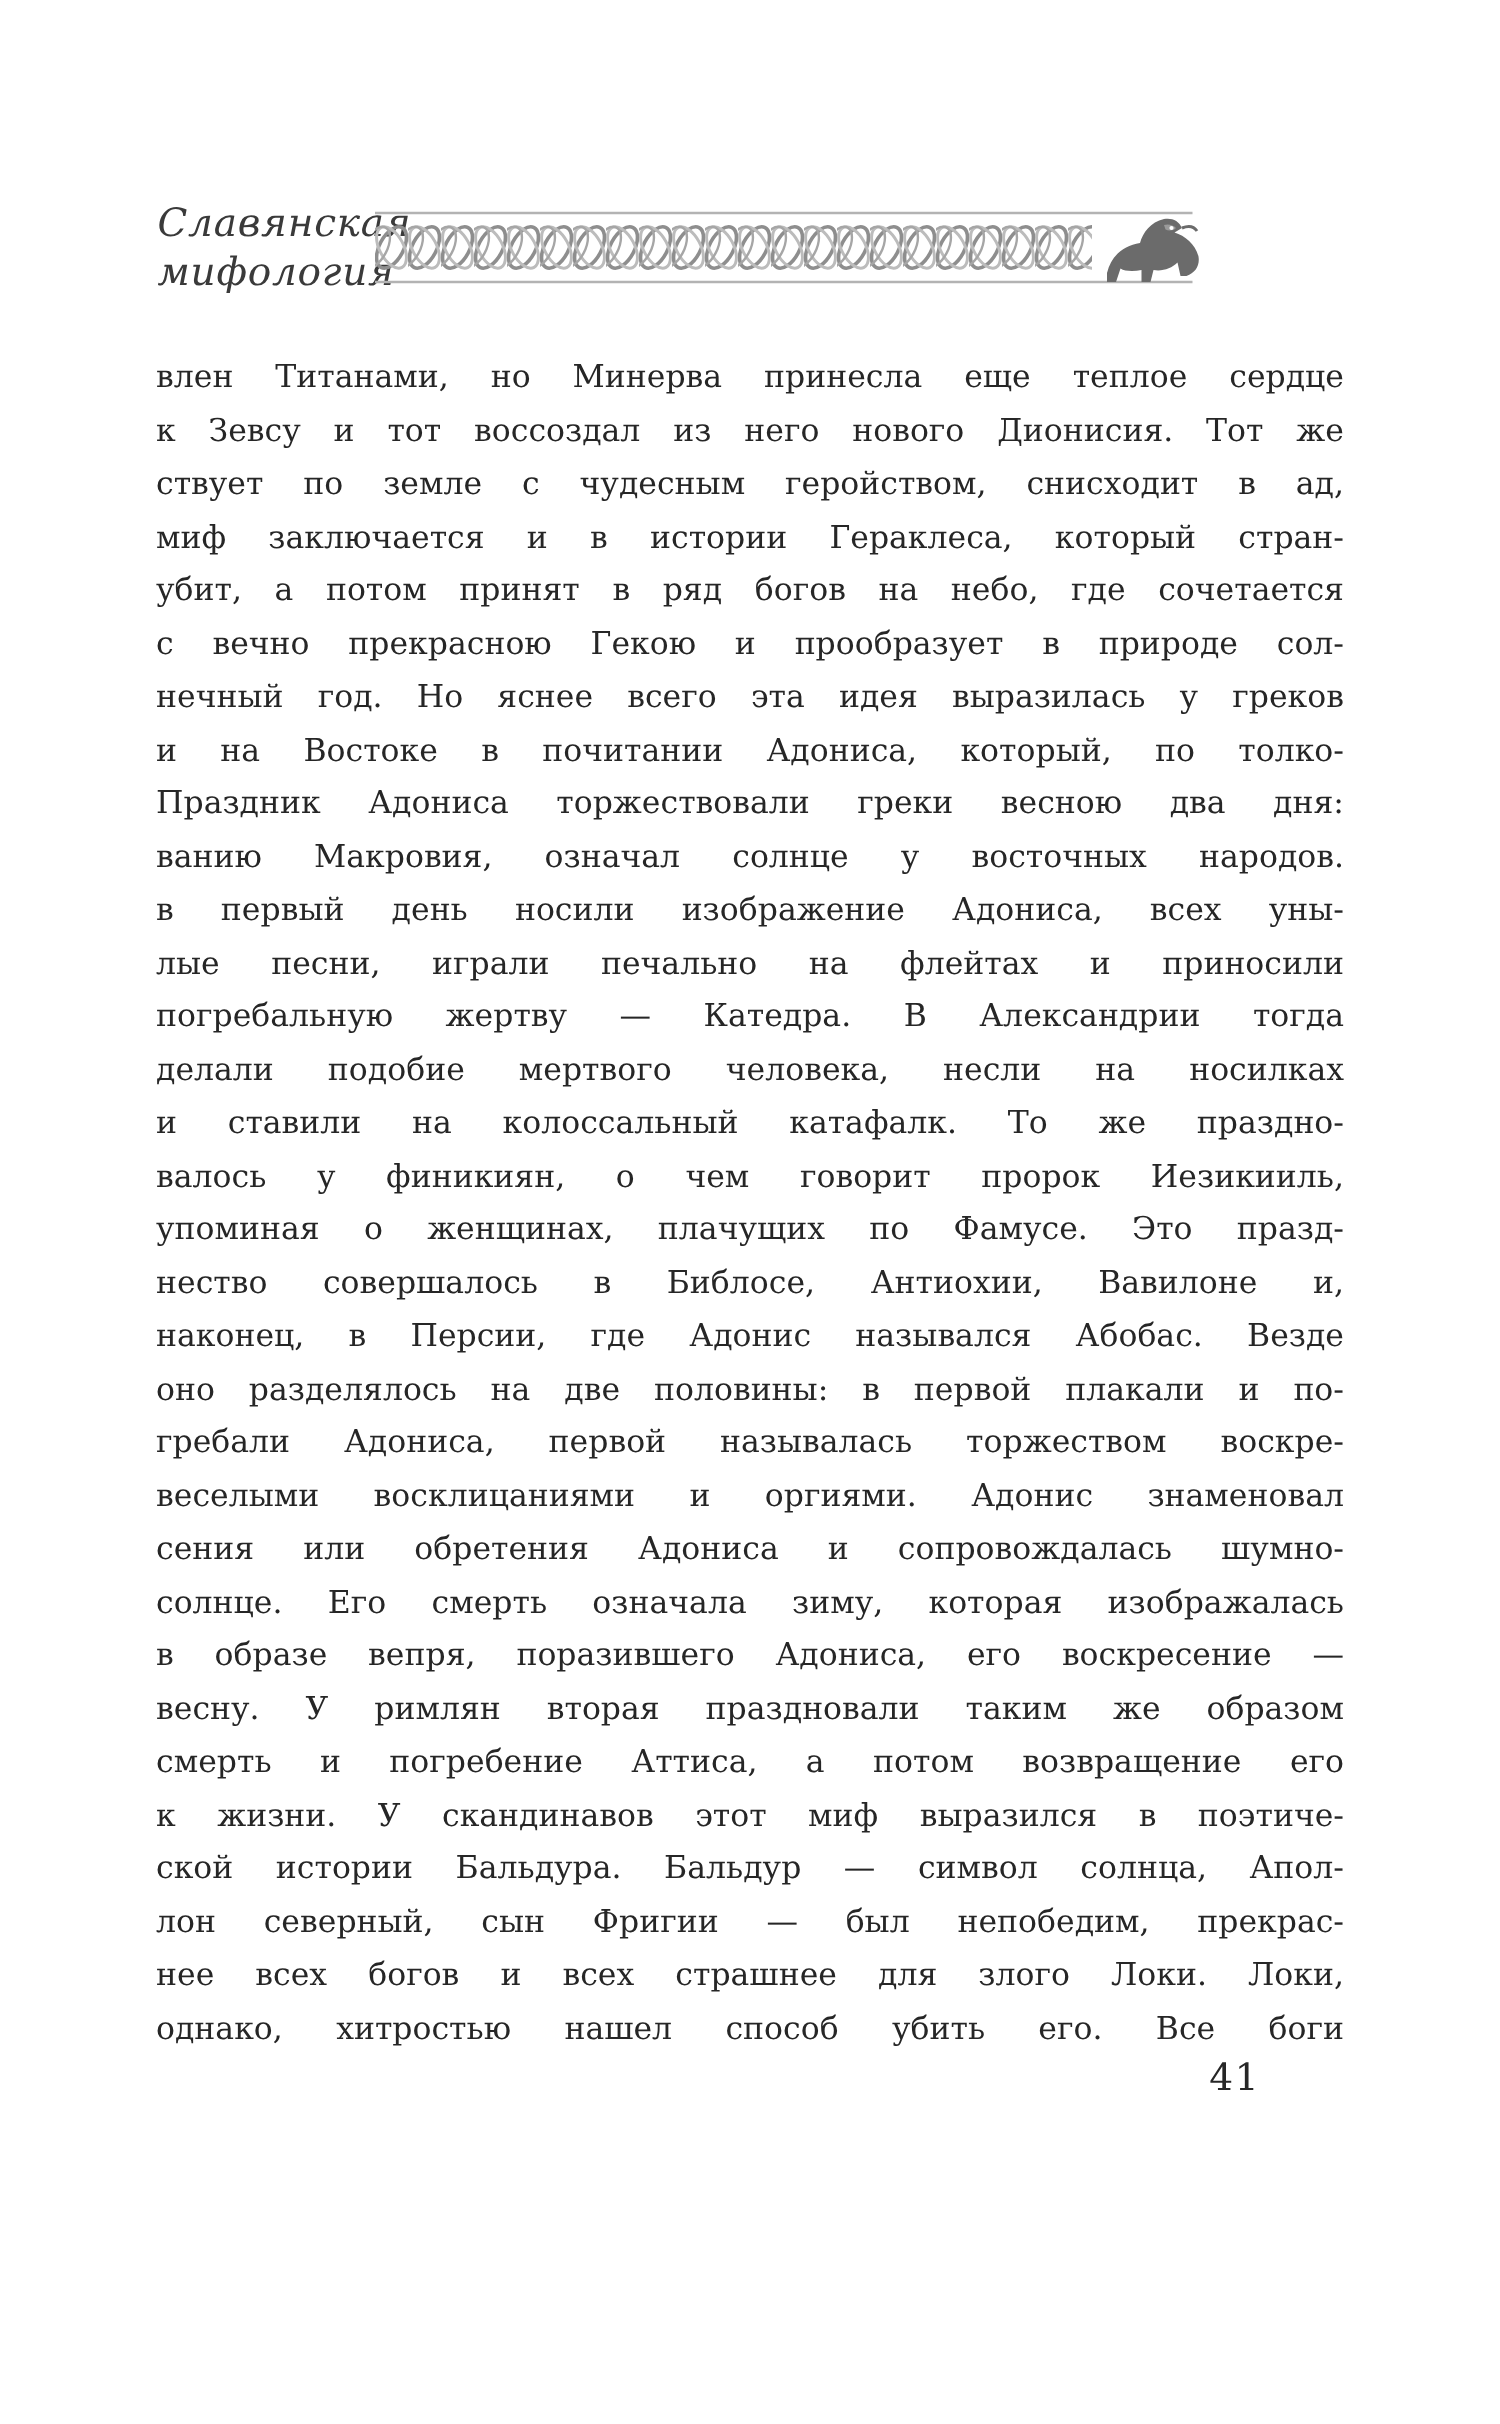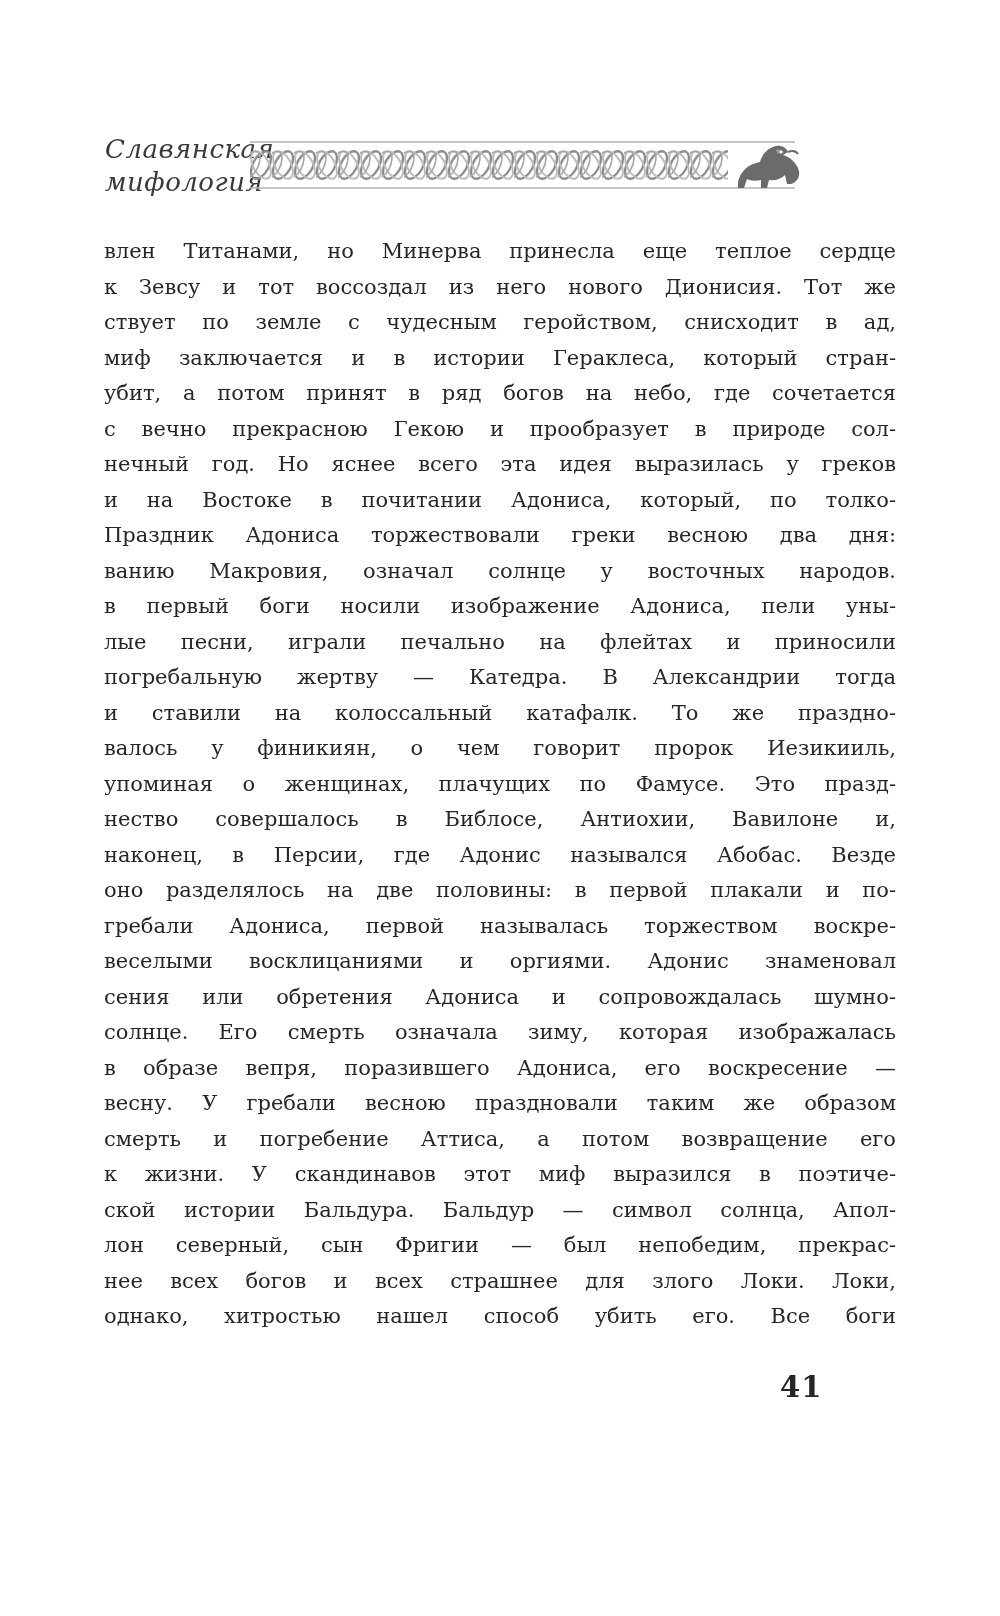--- a/index.html
+++ b/index.html
@@ -30,22 +30,22 @@
     font-size:21px;color:var(--text-color);
   }
   .line{
     height:35.5px;line-height:35.5px;overflow:hidden;
     text-align:justify;text-align-last:justify;
     white-space:normal;
   }
   .line::after{content:"";display:inline-block;width:100%;height:0;}
   .page-number{
     position:absolute;left:780px;top:1370px;width:60px;
-    font-size:29px;font-weight:bold;color:var(--text-color);
-    text-align:left;letter-spacing:1px;
+    font-size:25px;font-weight:normal;color:var(--text-color);
+    text-align:right;letter-spacing:1px;
   }
 </style>
 </head>
 <body>
 
 <div class="page">
 
   <div class="running-head">
     <div>Славянская</div>
     <div>мифология</div>
@@ -79,35 +79,36 @@
       <div class="line">влен Титанами, но Минерва принесла еще теплое сердце</div>
       <div class="line">к Зевсу и тот воссоздал из него нового Дионисия. Тот же</div>
       <div class="line">ствует по земле с чудесным геройством, снисходит в ад,</div>
       <div class="line">миф заключается и в истории Гераклеса, который стран-</div>
       <div class="line">убит, а потом принят в ряд богов на небо, где сочетается</div>
       <div class="line">с вечно прекрасною Гекою и прообразует в природе сол-</div>
       <div class="line">нечный год. Но яснее всего эта идея выразилась у греков</div>
       <div class="line">и на Востоке в почитании Адониса, который, по толко-</div>
       <div class="line">Праздник Адониса торжествовали греки весною два дня:</div>
       <div class="line">ванию Макровия, означал солнце у восточных народов.</div>
-      <div class="line">в первый боги носили изображение Адониса, пели уны-</div>
+      <div class="line">в первый день носили изображение Адониса, всех уны-</div>
       <div class="line">лые песни, играли печально на флейтах и приносили</div>
       <div class="line">погребальную жертву — Катедра. В Александрии тогда</div>
+      <div class="line">делали подобие мертвого человека, несли на носилках</div>
       <div class="line">и ставили на колоссальный катафалк. То же праздно-</div>
       <div class="line">валось у финикиян, о чем говорит пророк Иезикииль,</div>
       <div class="line">упоминая о женщинах, плачущих по Фамусе. Это празд-</div>
       <div class="line">нество совершалось в Библосе, Антиохии, Вавилоне и,</div>
       <div class="line">наконец, в Персии, где Адонис назывался Абобас. Везде</div>
       <div class="line">оно разделялось на две половины: в первой плакали и по-</div>
       <div class="line">гребали Адониса, первой называлась торжеством воскре-</div>
       <div class="line">веселыми восклицаниями и оргиями. Адонис знаменовал</div>
       <div class="line">сения или обретения Адониса и сопровождалась шумно-</div>
       <div class="line">солнце. Его смерть означала зиму, которая изображалась</div>
       <div class="line">в образе вепря, поразившего Адониса, его воскресение —</div>
-      <div class="line">весну. У гребали весною праздновали таким же образом</div>
+      <div class="line">весну. У римлян вторая праздновали таким же образом</div>
       <div class="line">смерть и погребение Аттиса, а потом возвращение его</div>
       <div class="line">к жизни. У скандинавов этот миф выразился в поэтиче-</div>
       <div class="line">ской истории Бальдура. Бальдур — символ солнца, Апол-</div>
       <div class="line">лон северный, сын Фригии — был непобедим, прекрас-</div>
       <div class="line">нее всех богов и всех страшнее для злого Локи. Локи,</div>
       <div class="line">однако, хитростью нашел способ убить его. Все боги</div>
     </div>
 
   <div class="page-number">41</div>
 

